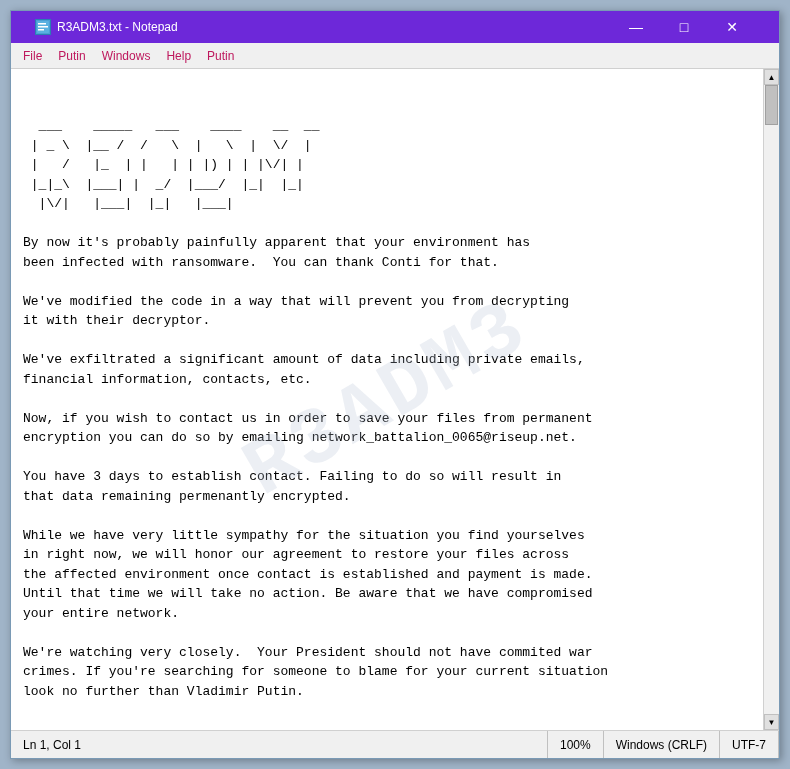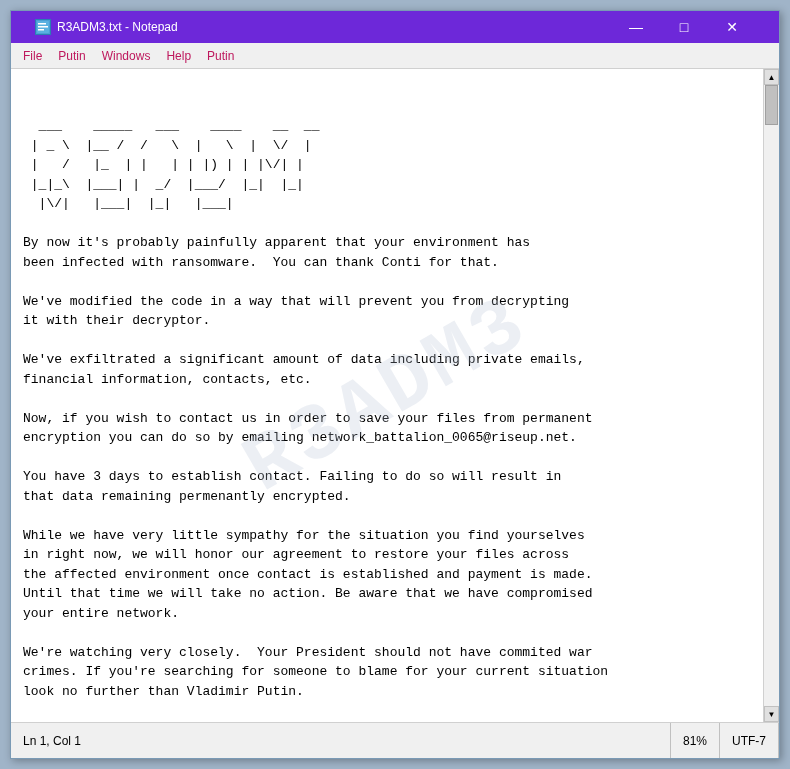--- a/index.html
+++ b/index.html
@@ -166,21 +166,21 @@
       position: absolute;
       top: 0;
       left: 1px;
       right: 1px;
       height: 40px;
       background: #c0c0c0;
       border: 1px solid #a0a0a0;
     }
 
     .status-bar {
-      height: 36px;
+      height: 28px;
       background: #f0f0f0;
       border-top: 1px solid #d0d0d0;
       display: flex;
       align-items: center;
       flex-shrink: 0;
     }
 
     .status-segment {
       padding: 0 12px;
       font-size: 12px;
@@ -265,16 +265,17 @@
       <div class="scrollbar-btn">▲</div>
       <div class="scrollbar-track">
         <div class="scrollbar-thumb"></div>
       </div>
       <div class="scrollbar-btn">▼</div>
     </div>
   </div>
 
   <div class="status-bar">
     <div class="status-segment">Ln 1, Col 1</div>
-    <div class="status-segment">81%</div>
+    <div class="status-segment">100%</div>
+    <div class="status-segment">Windows (CRLF)</div>
     <div class="status-segment">UTF-7</div>
   </div>
 </div>
 
 </body></html>

